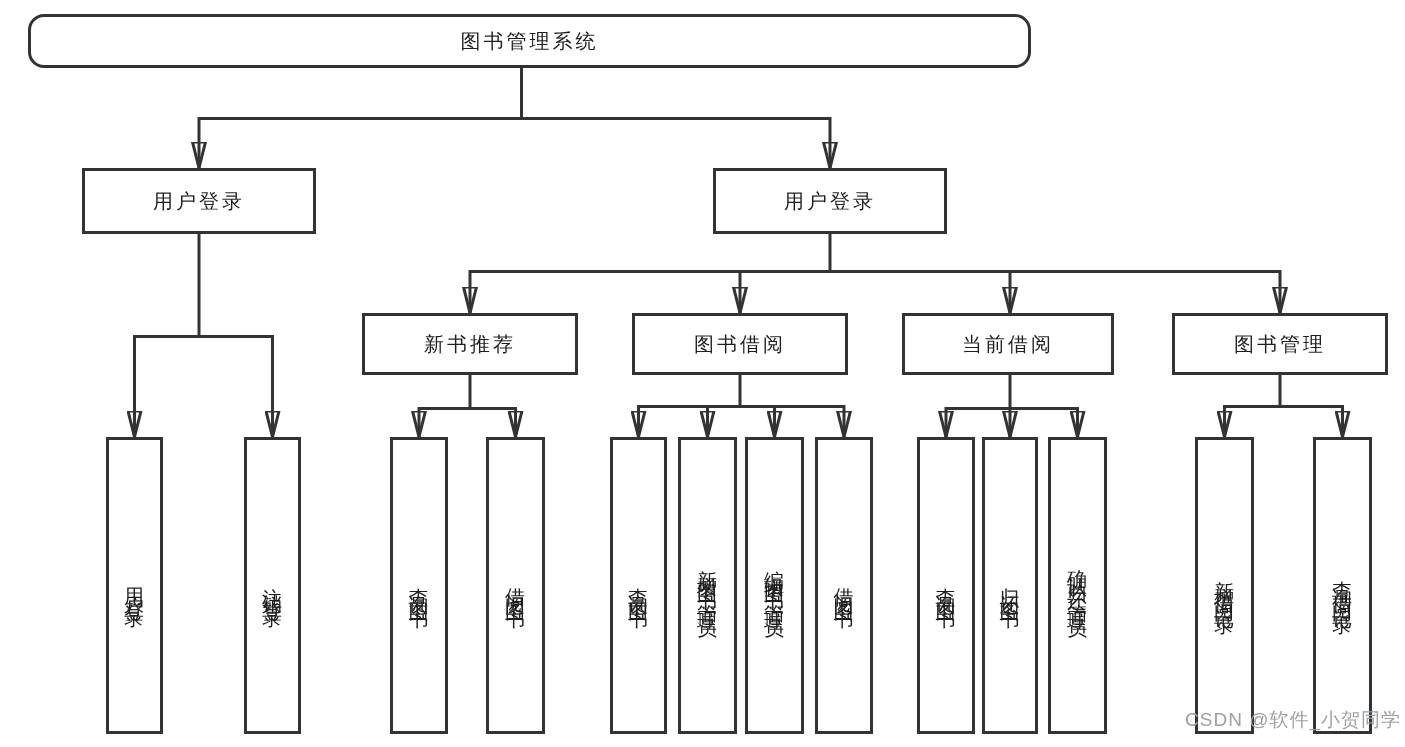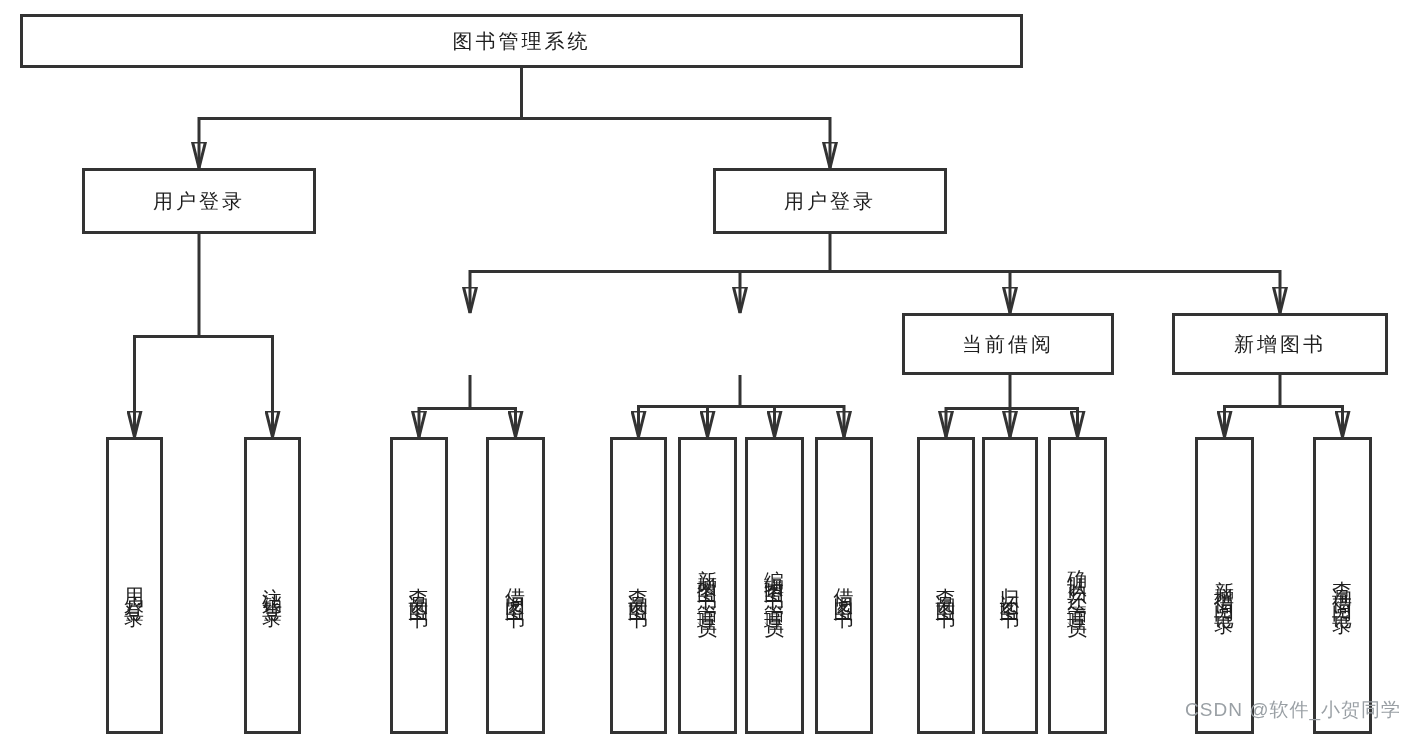--- a/index.html
+++ b/index.html
@@ -12,21 +12,21 @@
     background:#ffffff;display:flex;align-items:center;justify-content:center;
     color:#1e1e1e;
   }
   .h .lbl{font-size:20px;letter-spacing:3px;white-space:nowrap;}
   .v .lbl{
     writing-mode:vertical-rl;font-size:20px;letter-spacing:7px;line-height:1;
   }
   svg.connectors{position:absolute;left:0;top:0;pointer-events:none;}
   svg.connectors path, svg.connectors line{stroke:#333333;stroke-width:3;fill:none;}
   .watermark{
-    position:absolute;right:4px;bottom:24px;z-index:5;
+    position:absolute;right:4px;bottom:14px;z-index:5;
     font-size:19px;color:#9aa0a5;letter-spacing:1px;white-space:nowrap;
   }
 </style>
 </head>
 <body>
 
 <div class="canvas">
 
   <svg class="connectors" width="1405" height="747" viewBox="0 0 1405 747">
     <defs>
@@ -83,36 +83,42 @@
     </g>
 
     <g>
       <line x1="1280" y1="375" x2="1280" y2="406.5"></line>
       <line x1="1224.5" y1="406.5" x2="1342.5" y2="406.5"></line>
       <line x1="1224.5" y1="405" x2="1224.5" y2="437" marker-end="url(#arrow)"></line>
       <line x1="1342.5" y1="405" x2="1342.5" y2="437" marker-end="url(#arrow)"></line>
     </g>
   </svg>
 
-  <div class="box h" style="left:20px;top:14px;width:1003px;height:54px;">
+  <div class="box h" style="left:28px;top:14px;width:1003px;height:54px;border-radius:16px;">
     <span class="lbl">图书管理系统</span>
   </div>
 
   <div class="box h" style="left:82px;top:168px;width:234px;height:66px;">
     <span class="lbl">用户登录</span>
   </div>
   <div class="box h" style="left:713px;top:168px;width:234px;height:66px;">
     <span class="lbl">用户登录</span>
   </div>
 
+  <div class="box h" style="left:362px;top:313px;width:216px;height:62px;">
+    <span class="lbl">新书推荐</span>
+  </div>
+  <div class="box h" style="left:632px;top:313px;width:216px;height:62px;">
+    <span class="lbl">图书借阅</span>
+  </div>
   <div class="box h" style="left:902px;top:313px;width:212px;height:62px;">
     <span class="lbl">当前借阅</span>
   </div>
   <div class="box h" style="left:1172px;top:313px;width:216px;height:62px;">
-    <span class="lbl">新增图书</span>
+    <span class="lbl">图书管理</span>
   </div>
 
   <div class="box v" style="left:106px;top:437px;width:57px;height:297px;">
     <span class="lbl">用户登录</span>
   </div>
   <div class="box v" style="left:244px;top:437px;width:57px;height:297px;">
     <span class="lbl">注销登录</span>
   </div>
 
   <div class="box v" style="left:390px;top:437px;width:58px;height:297px;">

